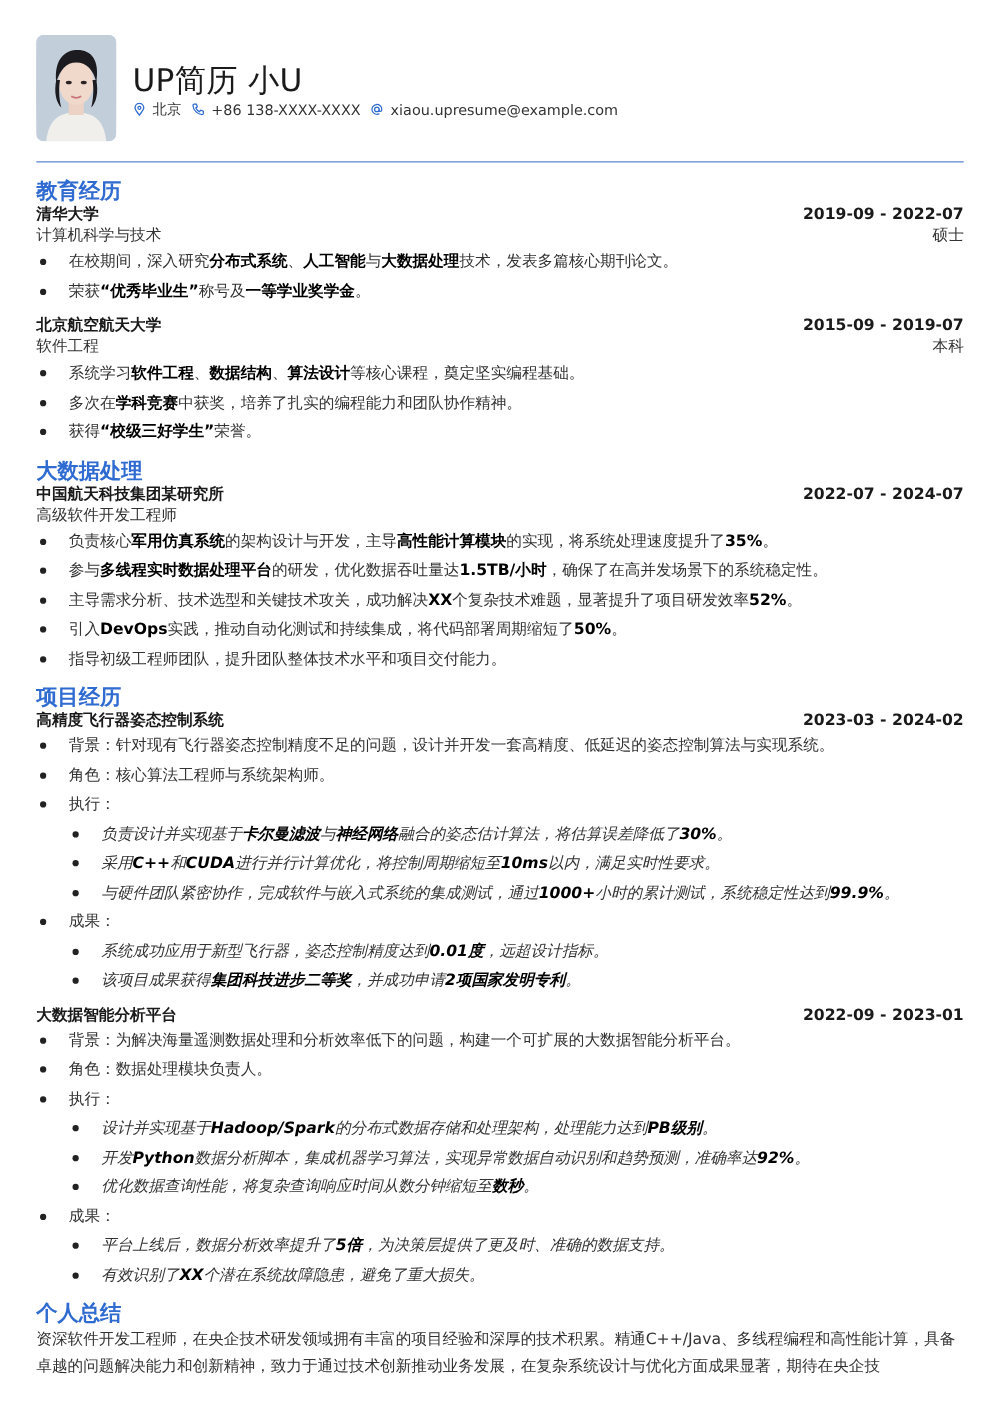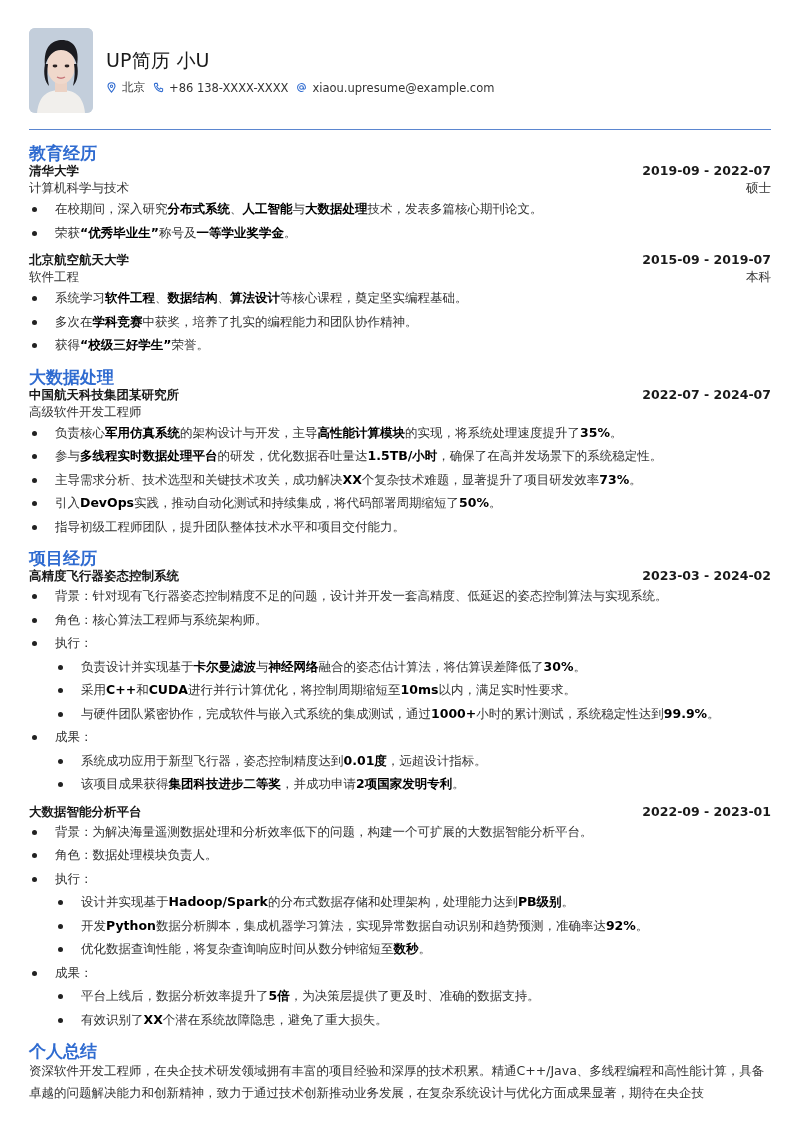--- a/index.html
+++ b/index.html
@@ -9,21 +9,21 @@
     color: #222222; font-size: 12.5px;
   }
   .page { position: absolute; left: 29px; top: 0; width: 742px; }
   .header { position: absolute; left: 0; top: 28px; height: 86px; width: 742px; }
   .avatar {
     position: absolute; left: 0; top: 0; width: 64px; height: 85px;
     border-radius: 6px; overflow: hidden;
     background: linear-gradient(180deg, #c9d3e0 0%, #b9c5d4 60%, #dfe3ea 100%);
   }
   .name {
-    position: absolute; left: 77px; top: 20px; font-size: 19px; font-weight: 500;
+    position: absolute; left: 77px; top: 20px; font-size: 25px; font-weight: 500;
     color: #1a1a1a; letter-spacing: 0.2px;
   }
   .contacts {
     position: absolute; left: 77px; top: 52px; font-size: 11.5px; color: #333;
     display: flex; align-items: center; white-space: nowrap;
   }
   .contact { display: flex; align-items: center; margin-right: 8px; }
   .contact svg { width: 11px; height: 11px; margin-right: 5px; }
   .divider {
     position: absolute; left: 0; top: 129px; width: 742px; height: 0;
@@ -40,20 +40,21 @@
     position: relative; padding-left: 26px; line-height: 23.5px; color: #333;
     white-space: nowrap;
   }
   li.b1::before {
     content: ""; position: absolute; left: 3px; top: 10px;
     width: 5px; height: 5px; border-radius: 50%; background: #222;
   }
   li.b2 {
     position: relative; padding-left: 52px; line-height: 23.5px; color: #333;
     white-space: nowrap;
+    font-style: italic;
   }
   li.b2::before {
     content: ""; position: absolute; left: 29px; top: 10px;
     width: 5px; height: 5px; border-radius: 50%; background: #222;
   }
   b { color: #000000; }
   .gap-s { height: 7px; }
   .gap-m { height: 12px; }
   .summary { line-height: 22px; color: #333; }
 </style>
@@ -151,21 +152,21 @@
             <div class="entry-head">
               <span class="entry-title">中国航天科技集团某研究所</span>
               <span class="entry-date">2022-07 - 2024-07</span>
             </div>
             <div class="entry-sub">
               <span>高级软件开发工程师</span>
             </div>
             <ul>
               <li class="b1"><span>负责核心</span><b>军用仿真系统</b><span>的架构设计与开发，主导</span><b>高性能计算模块</b><span>的实现，将系统处理速度提升了</span><b>35%</b><span>。</span></li>
               <li class="b1"><span>参与</span><b>多线程实时数据处理平台</b><span>的研发，优化数据吞吐量达</span><b>1.5TB/小时</b><span>，确保了在高并发场景下的系统稳定性。</span></li>
-              <li class="b1"><span>主导需求分析、技术选型和关键技术攻关，成功解决</span><b>XX</b><span>个复杂技术难题，显著提升了项目研发效率</span><b>73%</b><span>。</span></li>
+              <li class="b1"><span>主导需求分析、技术选型和关键技术攻关，成功解决</span><b>XX</b><span>个复杂技术难题，显著提升了项目研发效率</span><b>52%</b><span>。</span></li>
               <li class="b1"><span>引入</span><b>DevOps</b><span>实践，推动自动化测试和持续集成，将代码部署周期缩短了</span><b>50%</b><span>。</span></li>
               <li class="b1"><span>指导初级工程师团队，提升团队整体技术水平和项目交付能力。</span></li>
             </ul>
           </div>
         </div>
     </div>
 
     <div class="gap-m"></div>
 
     <div>

